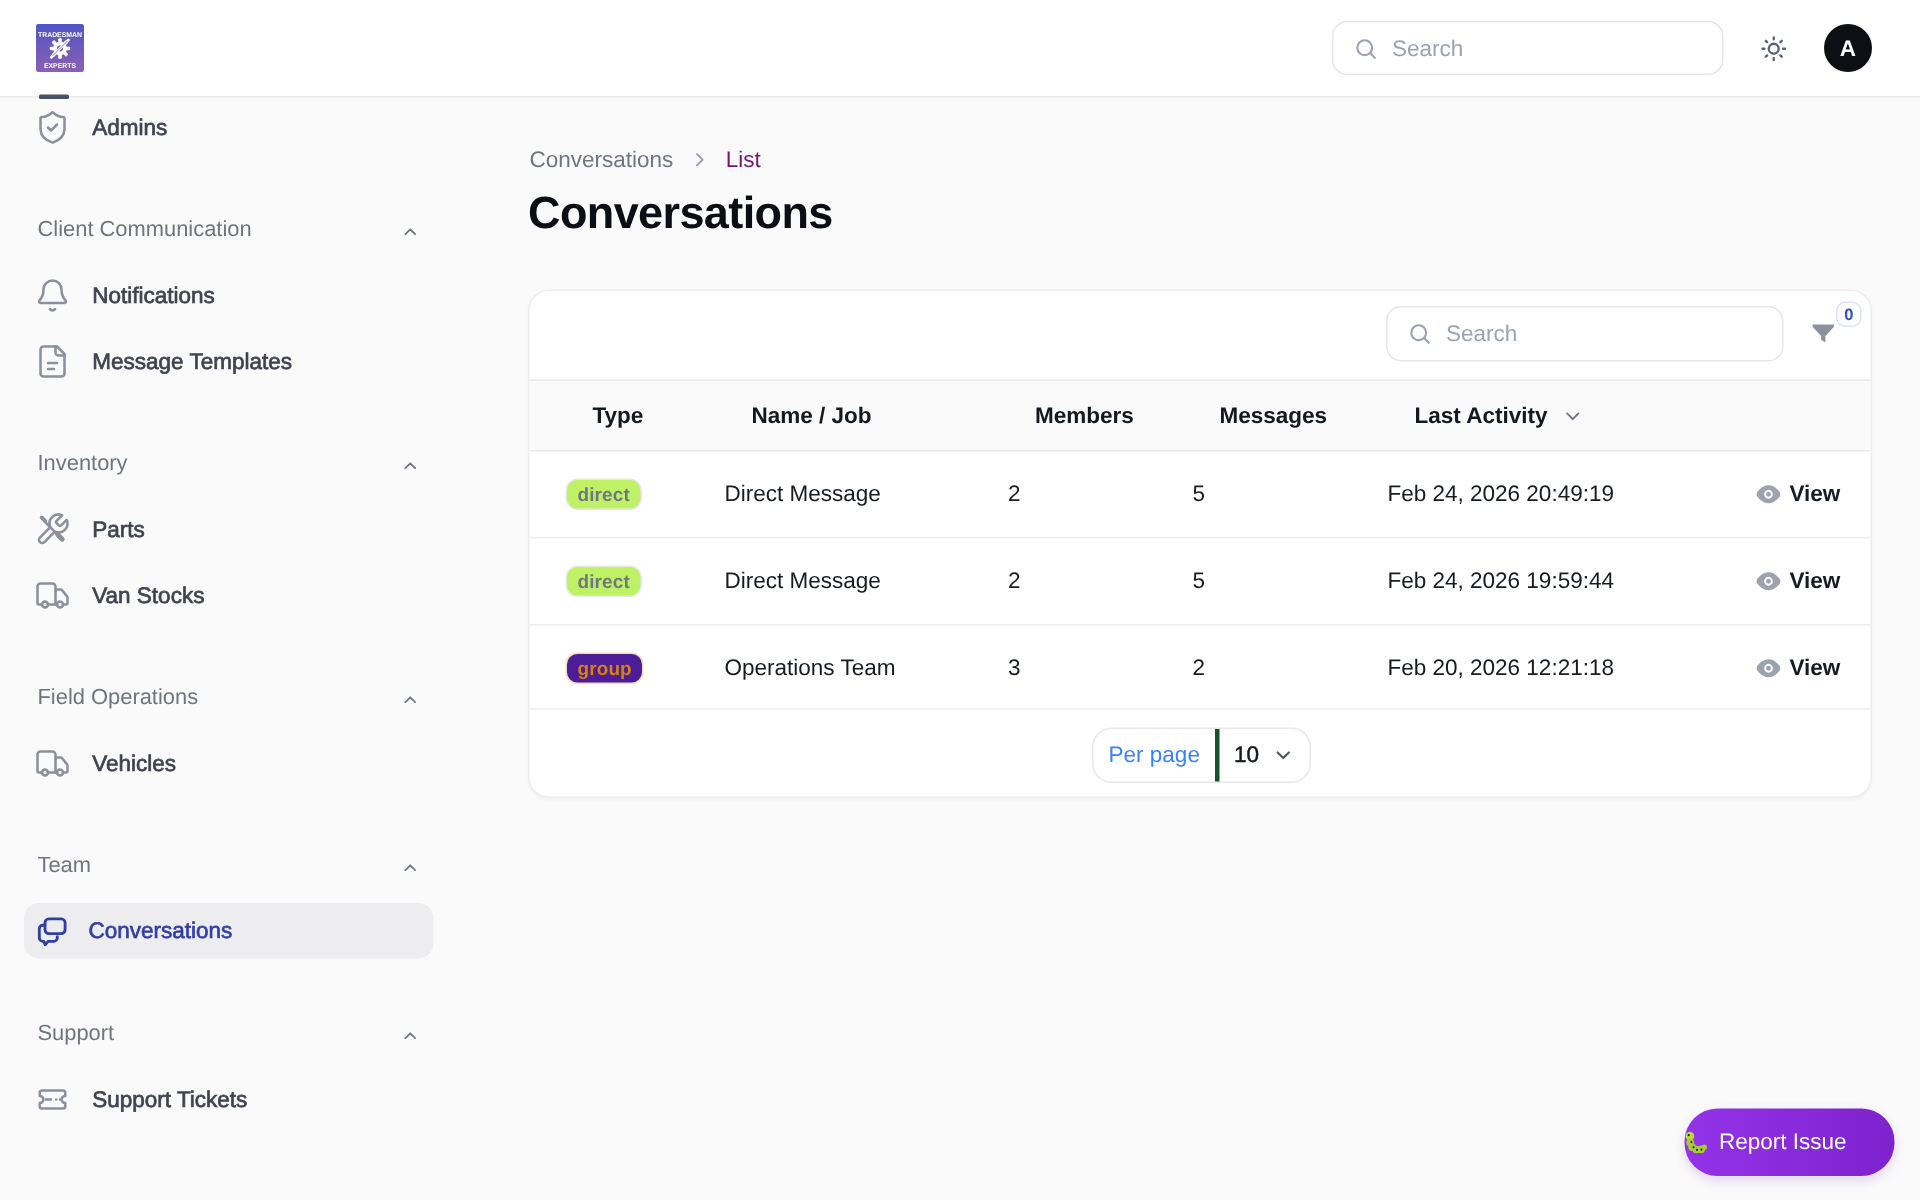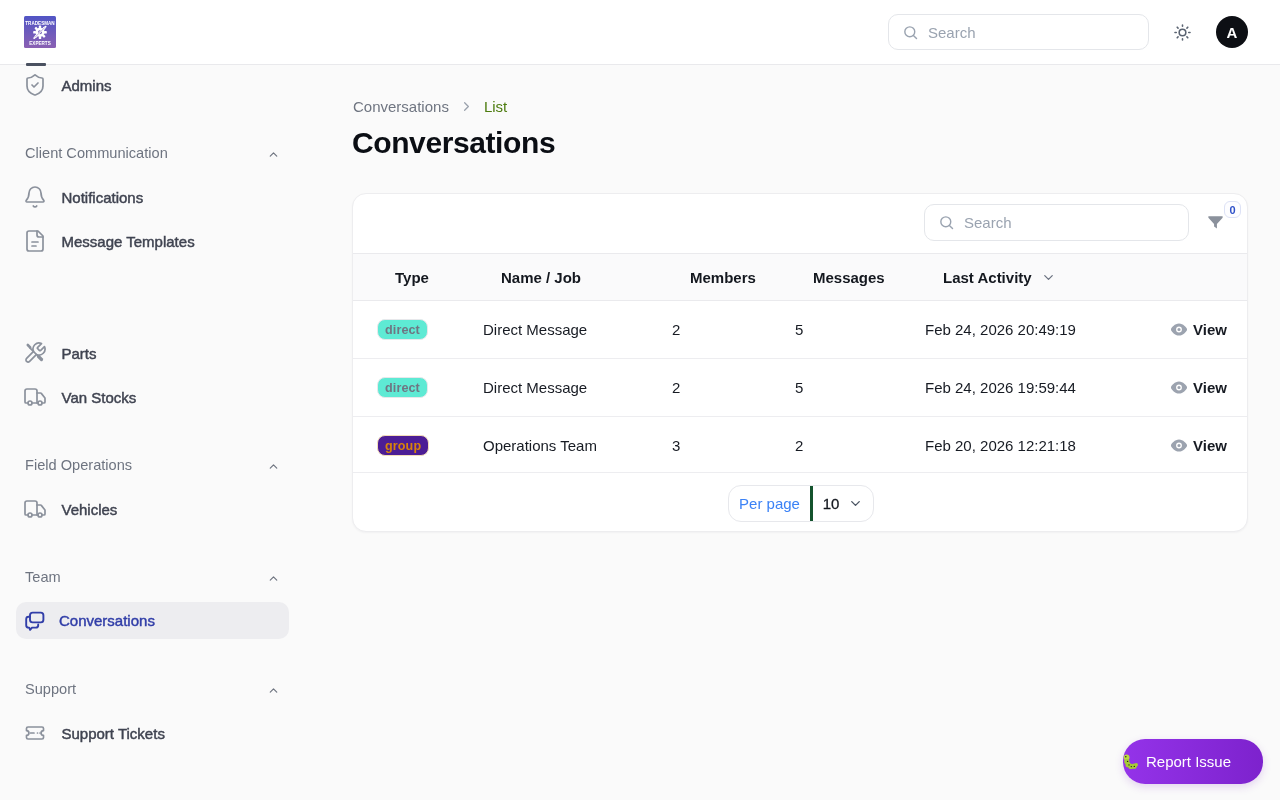--- a/index.html
+++ b/index.html
@@ -33,21 +33,21 @@
   .nav-item.active { background:#ededf0; color:#313ea8; }
   .nav-sec { position:absolute; left:16px; width:273px; height:40px;
     display:flex; align-items:center; padding-left:9px; color:#6e7480;
     font-size:14.6px; font-weight:400; }
   .nav-sec svg { position:absolute; right:9px; top:15px; }
 
   
   #crumbs { position:absolute; left:353px; top:98px; display:flex; align-items:center;
     font-size:15px; color:#6f7581; }
   #crumbs .sep { margin:0 10px; }
-  #crumbs .cur { color:#4d7c0f; }
+  #crumbs .cur { color:#701a75; }
   #title { position:absolute; left:352px; top:126px; font-size:30px; font-weight:700;
     color:#0b0e14; letter-spacing:-0.4px; }
 
   
   #card { position:absolute; left:352px; top:193px; width:896px; height:339px;
     background:#fff; border:1px solid #ededef; border-radius:14px;
     box-shadow:0 1px 2px rgba(16,24,40,.04); }
   #csearch { position:absolute; right:58px; top:10px; width:265px; height:37px;
     border:1px solid #e4e6ea; border-radius:10px; background:#fff;
     display:flex; align-items:center; padding-left:13px; color:#9aa3b0; font-size:15px; }
@@ -60,21 +60,21 @@
   #thead { position:absolute; left:0; top:59px; width:894px; height:48px;
     background:#fafafb; border-top:1px solid #eaeaed; border-bottom:1px solid #eaeaed;
     font-size:15px; font-weight:700; color:#14181f; }
   .hc { position:absolute; top:0; height:46px; display:flex; align-items:center;margin-left:18px; }
   .row { position:absolute; left:0; width:894px; height:58px; border-bottom:1px solid #ededf0;
     font-size:15px; color:#171b23; }
   .cell { position:absolute; top:0; height:57px; display:flex; align-items:center; }
   .badge { display:inline-flex; align-items:center; justify-content:center;
     height:21px; padding:0 7px; border-radius:8px; font-size:12.6px; font-weight:700;
     letter-spacing:0.1px; }
-  .badge.direct { background:#5eead4; border:1px solid #e7e8eb; color:#6f7683; }
+  .badge.direct { background:#bef264; border:1px solid #e7e8eb; color:#6f7683; }
   .badge.group { background:#4c1d95; border:1px solid #f3ddb9; color:#d8830a; }
   .view { font-weight:700; color:#171b23; }
   .view svg { margin-right:6px; }
 
   #pager { position:absolute; left:375px; top:291px; width:146px; height:37px;
     border:1px solid #e7e8ec; border-radius:13px; background:#fff; display:flex;
     font-size:15px; }
   #pager .l { width:84px; display:flex; align-items:center; justify-content:center;
     color:#3b82f6; border-right:3px solid #14532d; }
   #pager .r { flex:1; display:flex; align-items:center; justify-content:center;
@@ -158,20 +158,25 @@
     </svg>Notifications
   </div>
   <div class="nav-item" style="top:171px">
     <svg width="24" height="24" viewBox="0 0 24 24" fill="none" stroke="#8b919c" stroke-width="1.7" stroke-linecap="round" stroke-linejoin="round">
       <path d="M15 2H6a2 2 0 0 0-2 2v16a2 2 0 0 0 2 2h12a2 2 0 0 0 2-2V7z"></path>
         <path d="M14 2v4a2 2 0 0 0 2 2h4"></path>
         <path d="M9 13h6M9 17h4"></path>
     </svg>Message Templates
   </div>
 
+  <div class="nav-sec" style="top:239px">Inventory
+    <svg width="13" height="13" viewBox="0 0 24 24" fill="none" stroke="#6e7480" stroke-width="2.2" stroke-linecap="round" stroke-linejoin="round">
+        <path d="m6 15 6-6 6 6"></path>
+      </svg>
+  </div>
   <div class="nav-item" style="top:283px">
     <svg width="24" height="24" viewBox="0 0 24 24" fill="none" stroke="#8b919c" stroke-width="1.7" stroke-linecap="round" stroke-linejoin="round">
       <path d="M14.7 6.3a1 1 0 0 0 0 1.4l1.6 1.6a1 1 0 0 0 1.4 0l3.77-3.77a6 6 0 0 1-7.94 7.94l-6.91 6.91a2.12 2.12 0 0 1-3-3l6.91-6.91a6 6 0 0 1 7.94-7.94l-3.76 3.76z"></path>
       <path d="m4.8 4 2.4 2.4" stroke-width="2.6"></path>
       <path d="M6.6 6.6 15 15"></path>
       <path d="m15.5 15.5 3 3" stroke-width="3.2"></path>
     </svg>Parts
   </div>
   <div class="nav-item" style="top:327px">
     <svg width="24" height="24" viewBox="0 0 24 24" fill="none" stroke="#8b919c" stroke-width="1.7" stroke-linecap="round" stroke-linejoin="round">

